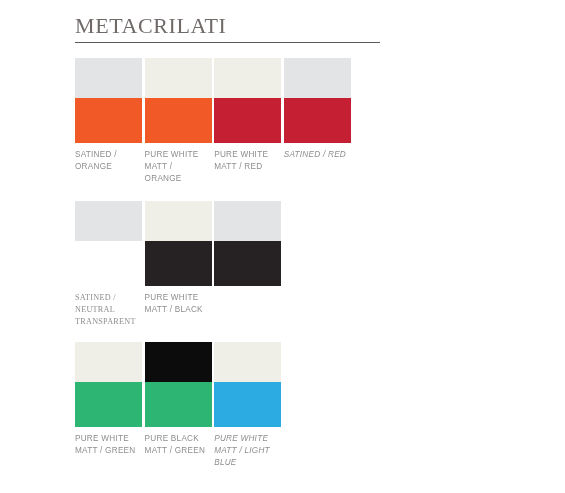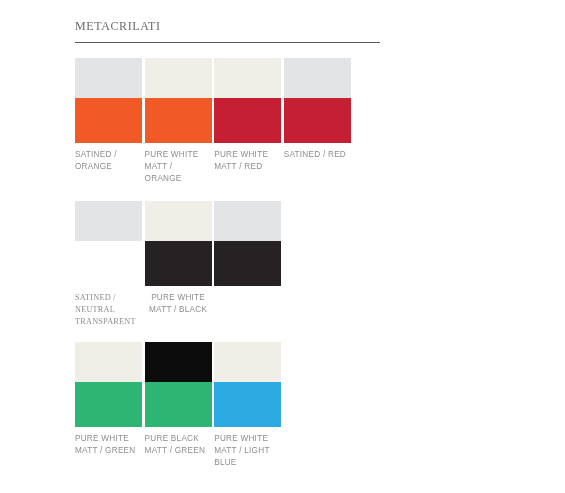--- a/index.html
+++ b/index.html
@@ -20,21 +20,21 @@
     box-sizing: border-box;
   }
   .section-header {
     position: absolute;
     left: 75px;
     top: 16px;
     width: 305px;
   }
   .section-title {
     font-family: "Liberation Serif", serif;
-    font-size: 12px;
+    font-size: 22px;
     letter-spacing: 0.6px;
     color: #6f6a68;
     line-height: 20px;
     white-space: nowrap;
   }
   .title-rule {
     margin-top: 6px;
     border-top: 1px solid #5c5a58;
     width: 305px;
     height: 0;
@@ -51,20 +51,21 @@
     align-items: flex-start;
   }
   .swatch-cell {
     width: 67px;
     margin-right: 2.6px;
     display: flex;
     flex-direction: column;
   }
   .swatch-cell:last-child {
     margin-right: 12px;
+    font-style: italic;
   }
   .swatch-stack {
     width: 67px;
     display: flex;
     flex-direction: column;
   }
   .swatch-block {
     width: 67px;
     height: 40px;
   }
@@ -138,21 +139,21 @@
           <div class="swatch-block top" style="background-color: rgb(226, 228, 230);"></div>
           <div class="swatch-block bottom empty"></div>
         </div>
         <div class="swatch-label" style="color: rgb(141, 141, 141); font-family: Liberation Serif, serif;">SATINED / NEUTRAL TRANSPARENT</div>
       </div>
       <div class="swatch-cell">
         <div class="swatch-stack">
           <div class="swatch-block top" style="background-color: rgb(239, 239, 232);"></div>
           <div class="swatch-block bottom" style="background-color: rgb(38, 33, 34);"></div>
         </div>
-        <div class="swatch-label" style="color: rgb(141, 141, 141); text-align: center;">PURE WHITE MATT / BLACK</div>
+        <div class="swatch-label" style="color: rgb(141, 141, 141);">PURE WHITE MATT / BLACK</div>
       </div>
       <div class="swatch-cell">
         <div class="swatch-stack">
           <div class="swatch-block top" style="background-color: rgb(226, 228, 230);"></div>
           <div class="swatch-block bottom" style="background-color: rgb(38, 33, 34);"></div>
         </div>
       </div>
     </div>
 
     <div class="row-gap-2"></div>

